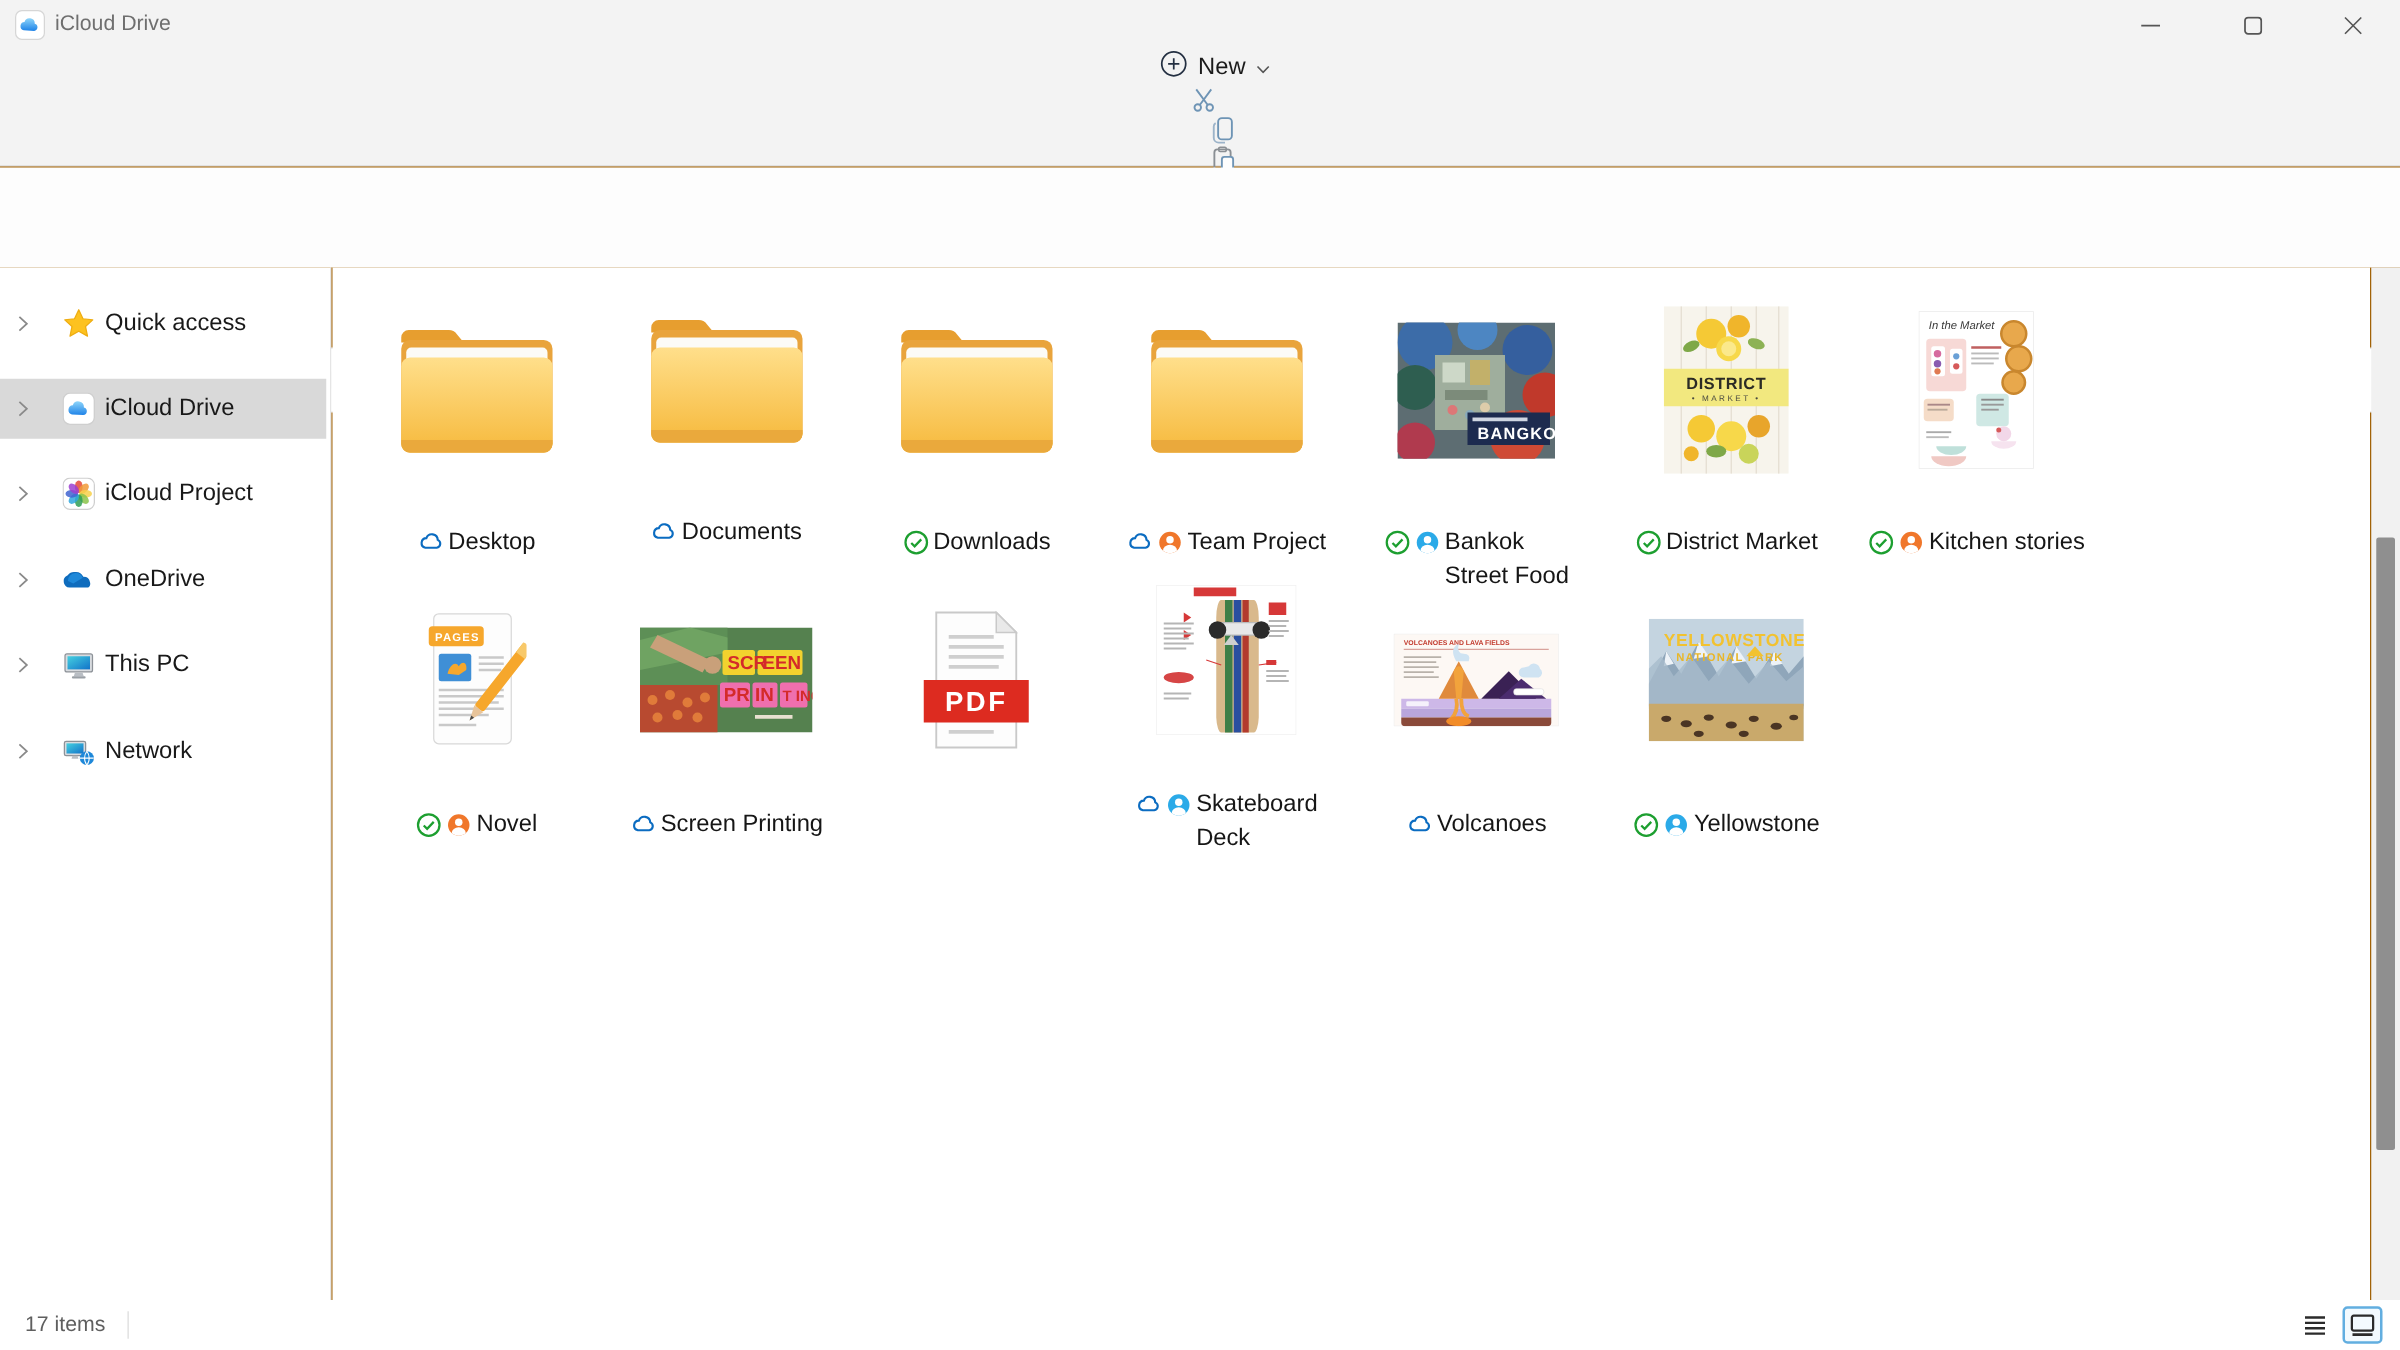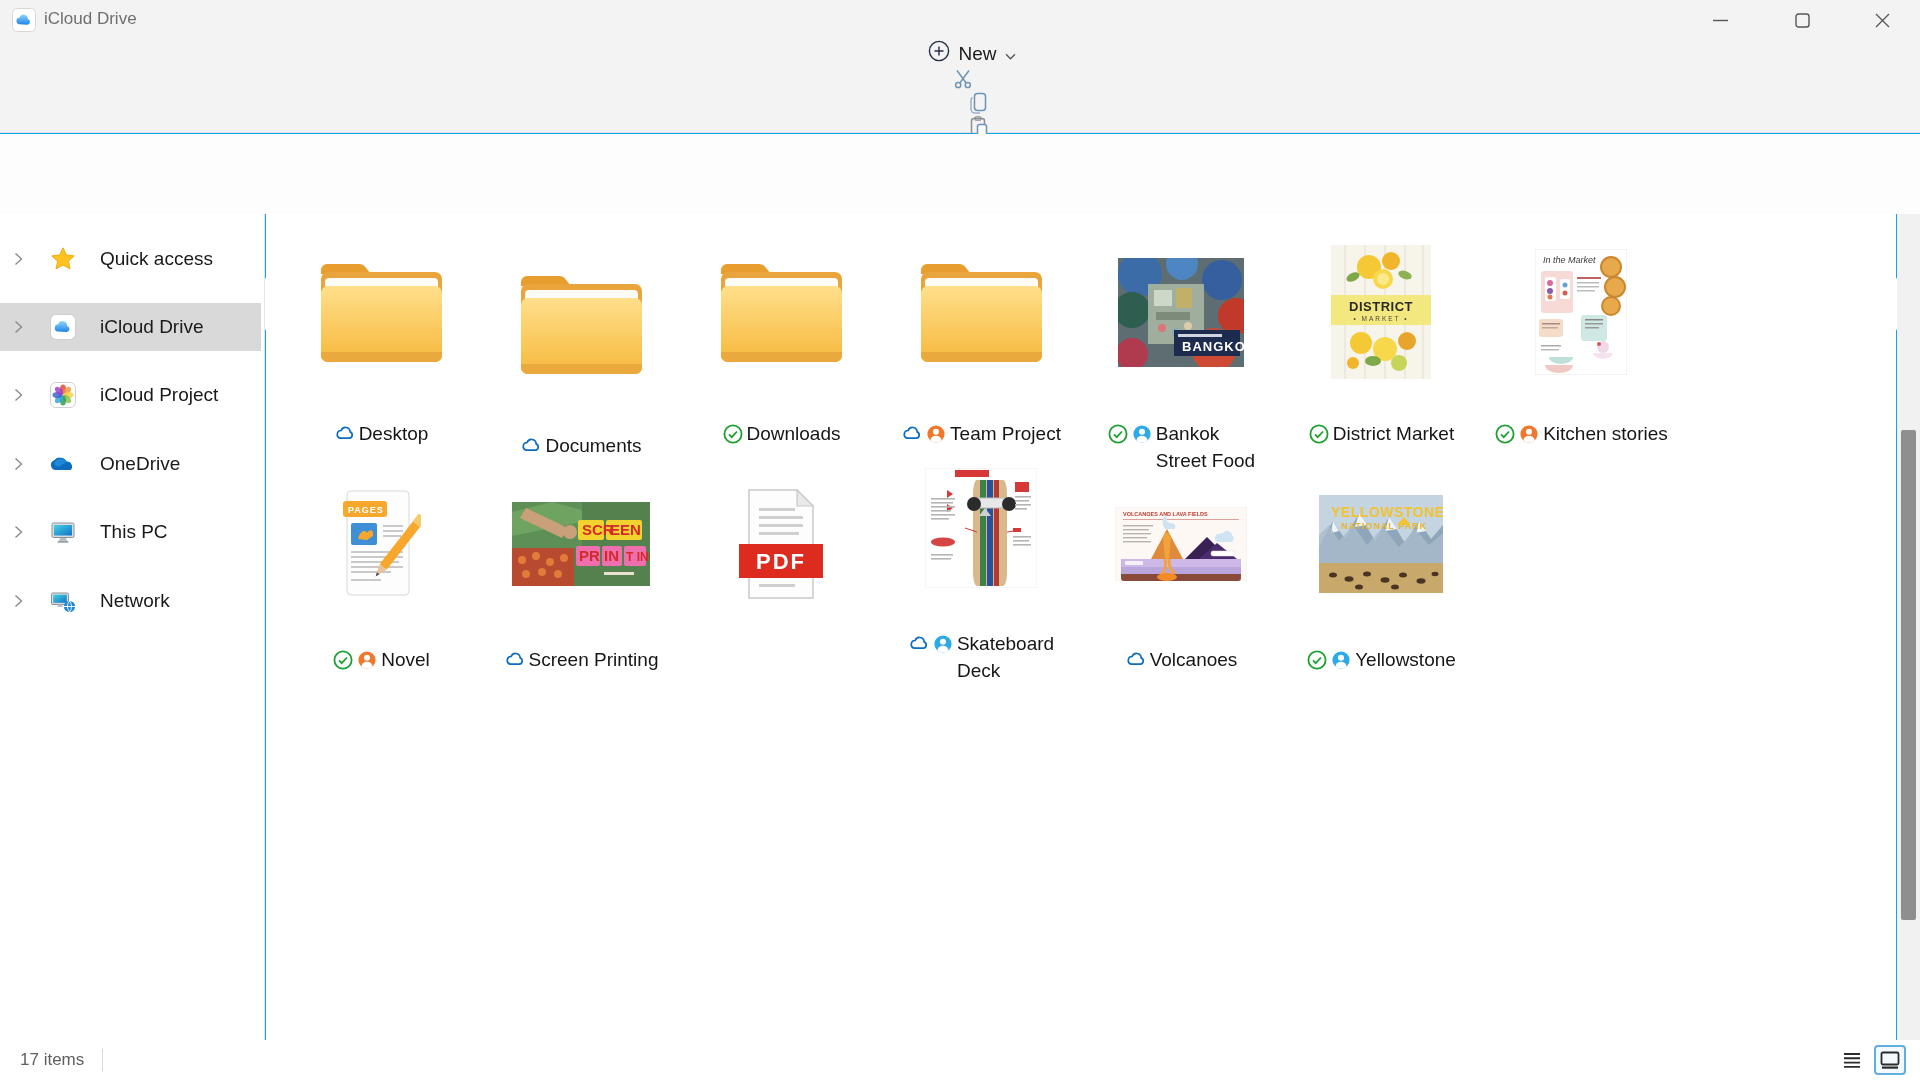--- a/index.html
+++ b/index.html
@@ -1,17 +1,17 @@
 <!DOCTYPE html>
 <html><head>
 <meta charset="utf-8">
 <style>
   html,body{margin:0;padding:0;background:#e8e8e8;}
   *{box-sizing:border-box;font-family:"Liberation Sans",sans-serif;}
-  #app{position:relative;width:1920px;height:1080px;background:#0ea5e9;overflow:hidden;text-decoration:underline;}
+  #app{position:relative;width:1920px;height:1080px;background:#a16207;overflow:hidden;text-decoration:underline;}
   
   .topchrome{position:absolute;left:0;top:0;width:1920px;height:133px;background:#f3f3f3;border-bottom:1px solid #e1e1e1;}
   .titlebar{position:absolute;left:0;top:0;width:1920px;height:40px;}
   .appicon{position:absolute;left:12px;top:8px;width:24px;height:24px;}
   .apptitle{position:absolute;left:44px;top:9px;font-size:17px;color:#6f6f6f;}
   .capbtn{position:absolute;top:0;width:46px;height:40px;display:flex;align-items:center;justify-content:center;color:#444;}
   
   .toolbar{position:absolute;left:0;top:40px;width:1920px;height:92px;display:flex;align-items:center;flex-direction:column;}
   .tbtn{display:flex;align-items:center;gap:8px;height:44px;padding:0 12px;border-radius:5px;color:#1b1b1b;font-size:19px;}
   .tsep{width:1px;height:38px;background:#d9d9d9;margin:0 6px;}
@@ -23,21 +23,21 @@
   .addrbox{left:228px;width:1088px;padding:0 12px;}
   .searchbox{left:1325px;width:583px;padding:0 14px;color:#757575;font-size:18px;gap:14px;}
   .addrtext{font-size:19px;color:#191919;margin-left:8px;}
   .addr-right{margin-left:auto;display:flex;align-items:center;gap:26px;}
   
   .sidebar{position:absolute;left:0;top:214px;width:265px;height:826px;background:#ffffff;border-right:1px solid #e5e5e5;}
   .srow{position:absolute;left:0;width:261px;height:48px;display:flex;align-items:center;}
   .srow.selected{background:#d9d9d9;}
   .schev{width:14px;margin-left:14px;color:#707070;display:flex;}
   .sicon{width:26px;height:26px;margin-left:22px;display:flex;align-items:center;justify-content:center;}
-  .slabel{margin-left:24px;font-size:19px;color:#191919;white-space:nowrap;}
+  .slabel{margin-left:8px;font-size:19px;color:#191919;white-space:nowrap;}
   
   .content{position:absolute;left:266px;top:214px;width:1630px;height:826px;background:#fff;}
   .cell{position:absolute;width:200px;}
   .thumbwrap{width:200px;display:flex;align-items:center;justify-content:center;}
   .row1 .thumbwrap{height:172px;}
   .row2 .thumbwrap{height:160px;}
   .flabel{margin-top:22px;display:flex;justify-content:center;align-items:flex-start;}
   .badges{display:flex;gap:2px;margin-top:3px;flex:none;}
   .fname{font-size:19px;line-height:27px;color:#161616;white-space:pre-line;text-align:left;margin-left:3px;}
   
@@ -361,21 +361,21 @@
         </div>
         <div class="flabel">
           <span class="badges">
             <svg width="22" height="22" viewBox="0 0 22 22">
               <path d="M6.3 15.2a3.9 3.9 0 0 1 .8-7.7 4.7 4.7 0 0 1 9.1 1.4 3.3 3.3 0 0 1-.8 6.3z" fill="#fff" stroke="#0b6cc1" stroke-width="1.7"></path>
             </svg>
           </span>
           <span class="fname">Desktop</span>
         </div>
       </div>
-      <div class="cell row1" style="left: 215px; top: 24px;">
+      <div class="cell row1" style="left: 215px; top: 4px;">
         <div class="thumbwrap">
           <svg width="145" height="112" viewBox="0 0 145 112">
             <path d="M12 24 V14 a6 6 0 0 1 6-6 h32 a8 8 0 0 1 6.5 3.3 L62 18 H12z" fill="#e79e2f"></path>
             <rect x="12" y="16" width="121" height="90" rx="7" fill="#e9a43c"></rect>
             <rect x="16" y="22" width="113" height="80" rx="4" fill="#fcfbf6"></rect>
             <rect x="12" y="30" width="121" height="76" rx="7" fill="url(#fg)"></rect>
             <path d="M12 96 h121 v3 a7 7 0 0 1-7 7 H19 a7 7 0 0 1-7-7z" fill="#eaa93c"></path>
           </svg>
         </div>
         <div class="flabel">

